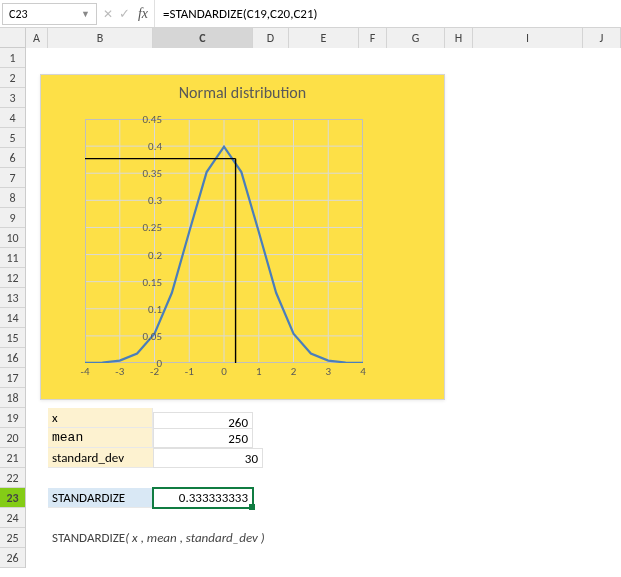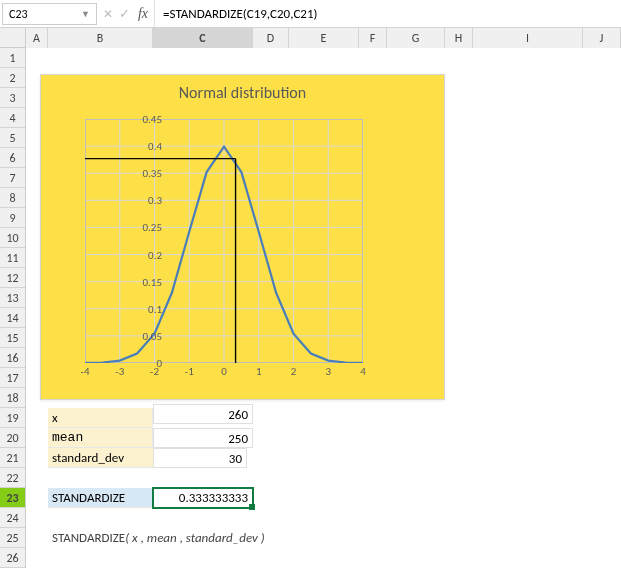--- a/index.html
+++ b/index.html
@@ -104,25 +104,25 @@
     <div class="row-h">21</div>
     <div class="row-h">22</div>
     <div class="row-h active">23</div>
     <div class="row-h">24</div>
     <div class="row-h">25</div>
     <div class="row-h">26</div>
   </div>
 
 <div class="grid" id="grid">
     <div class="cell yellow-label" style="left: 22px; top: 360px; width: 105px;">x</div>
-    <div class="cell val-box num" style="left: 127px; top: 356px; width: 100px;">260</div>
+    <div class="cell val-box num" style="left: 127px; top: 364px; width: 100px;">260</div>
     <div class="cell yellow-label" style="left: 22px; top: 380px; width: 105px; font-family: Liberation Mono, monospace;">mean</div>
     <div class="cell val-box num" style="left: 127px; top: 380px; width: 100px;">250</div>
     <div class="cell yellow-label" style="left: 22px; top: 400px; width: 118px;">standard_dev</div>
-    <div class="cell val-box num" style="left: 127px; top: 400px; width: 94px;">30</div>
+    <div class="cell val-box num" style="left: 127px; top: 400px; width: 110px;">30</div>
     <div class="cell st-label" style="left: 22px; top: 440px; width: 105px;">STANDARDIZE</div>
     <div class="cell selected num" style="left: 127px; top: 440px; width: 100px;">0.333333333<div class="selhandle"></div></div>
   </div>
 
 <div class="chart-frame">
   <div class="chart-title">Normal distribution</div>
   <div class="plot">
     <svg viewBox="0 0 278 244" id="plot-svg">
         <line x1="0" y1="244" x2="278" y2="244" stroke="#d9d9d9" stroke-width="1"></line>
         <line x1="0" y1="216.88888888888889" x2="278" y2="216.88888888888889" stroke="#d9d9d9" stroke-width="1"></line>

